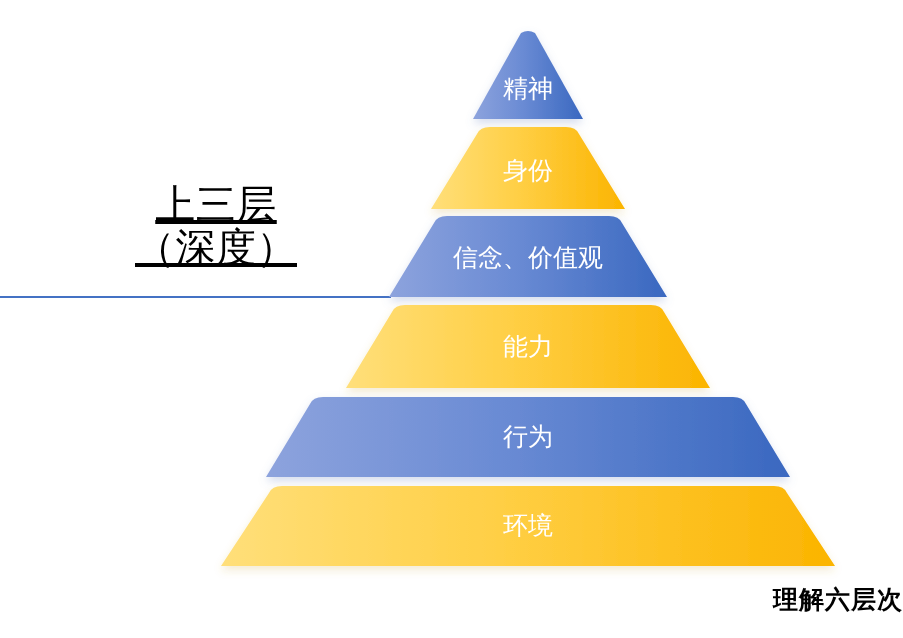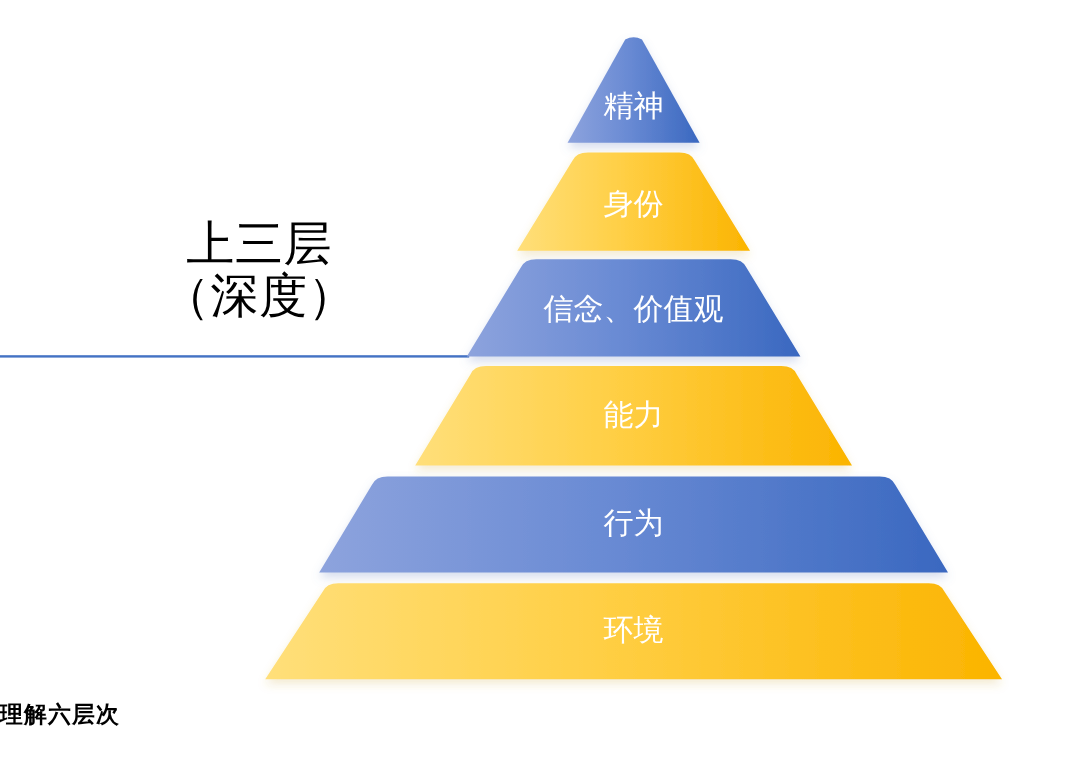--- a/index.html
+++ b/index.html
@@ -26,20 +26,21 @@
   
   .side-label {
     position: absolute;
     text-align: center;
     color: #000000;
     font-family: "Liberation Sans", "DejaVu Sans", sans-serif;
     font-size: 40px;
     line-height: 1.08;
     letter-spacing: 0.5px;
     white-space: nowrap;
+    text-decoration: underline;
   }
   .side-label .l1 { display: block; }
   .side-label .l2 { display: block; text-align: center; }
 
   #label-upper { left: 96px; top: 183px; width: 240px; }
   #label-lower { left: 96px; top: 317px; width: 240px; }
 
   
   #divider {
     position: absolute;
@@ -57,23 +58,23 @@
     width: 903px;
     height: 638px;
   }
 
   
   #caption {
     position: absolute;
     left: 0;
     top: 583px;
     width: 903px;
-    text-align: left;
+    text-align: right;
     font-family: "Liberation Sans", "DejaVu Sans", sans-serif;
-    font-size: 19px;
+    font-size: 25px;
     font-weight: bold;
     color: #000000;
     letter-spacing: 1px;
   }
 
   .layer-text {
     fill: #ffffff;
     font-family: "DejaVu Serif", "Liberation Serif", serif;
     text-anchor: middle;
     dominant-baseline: middle;

